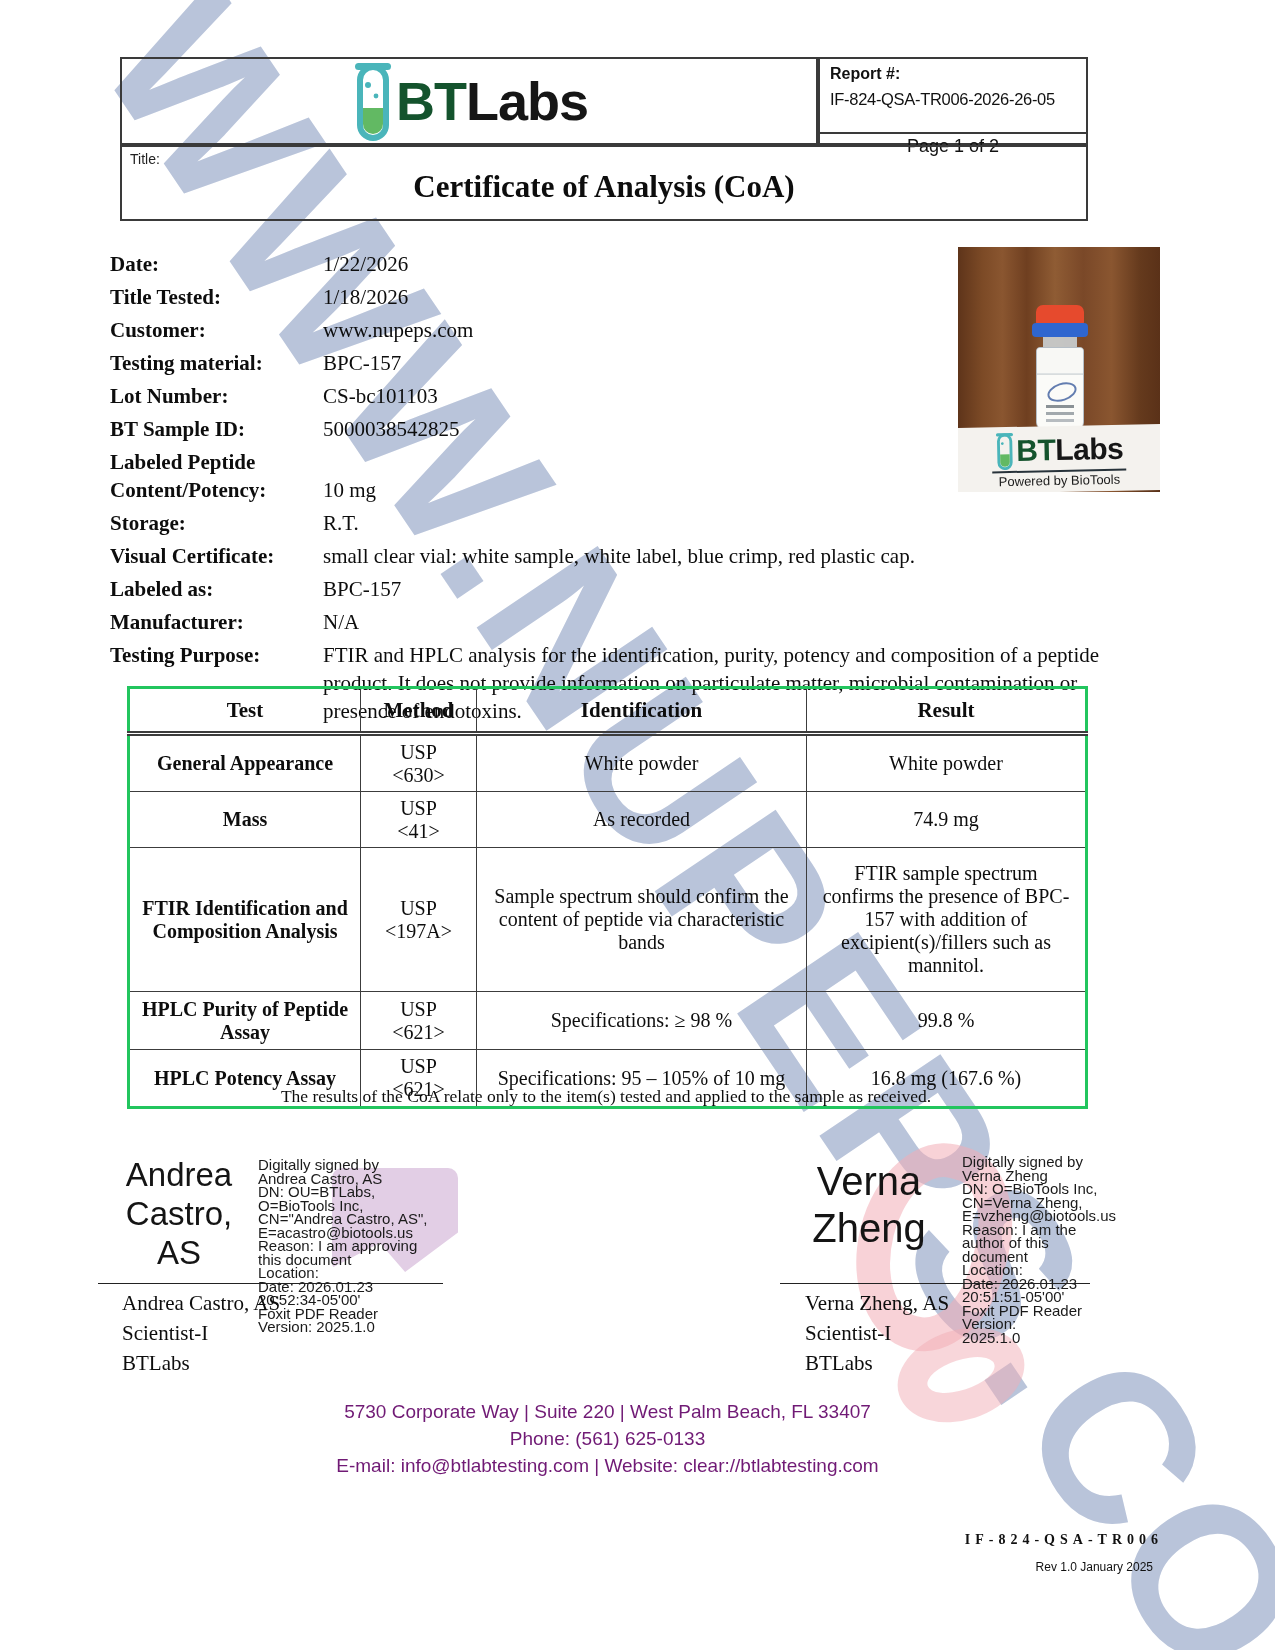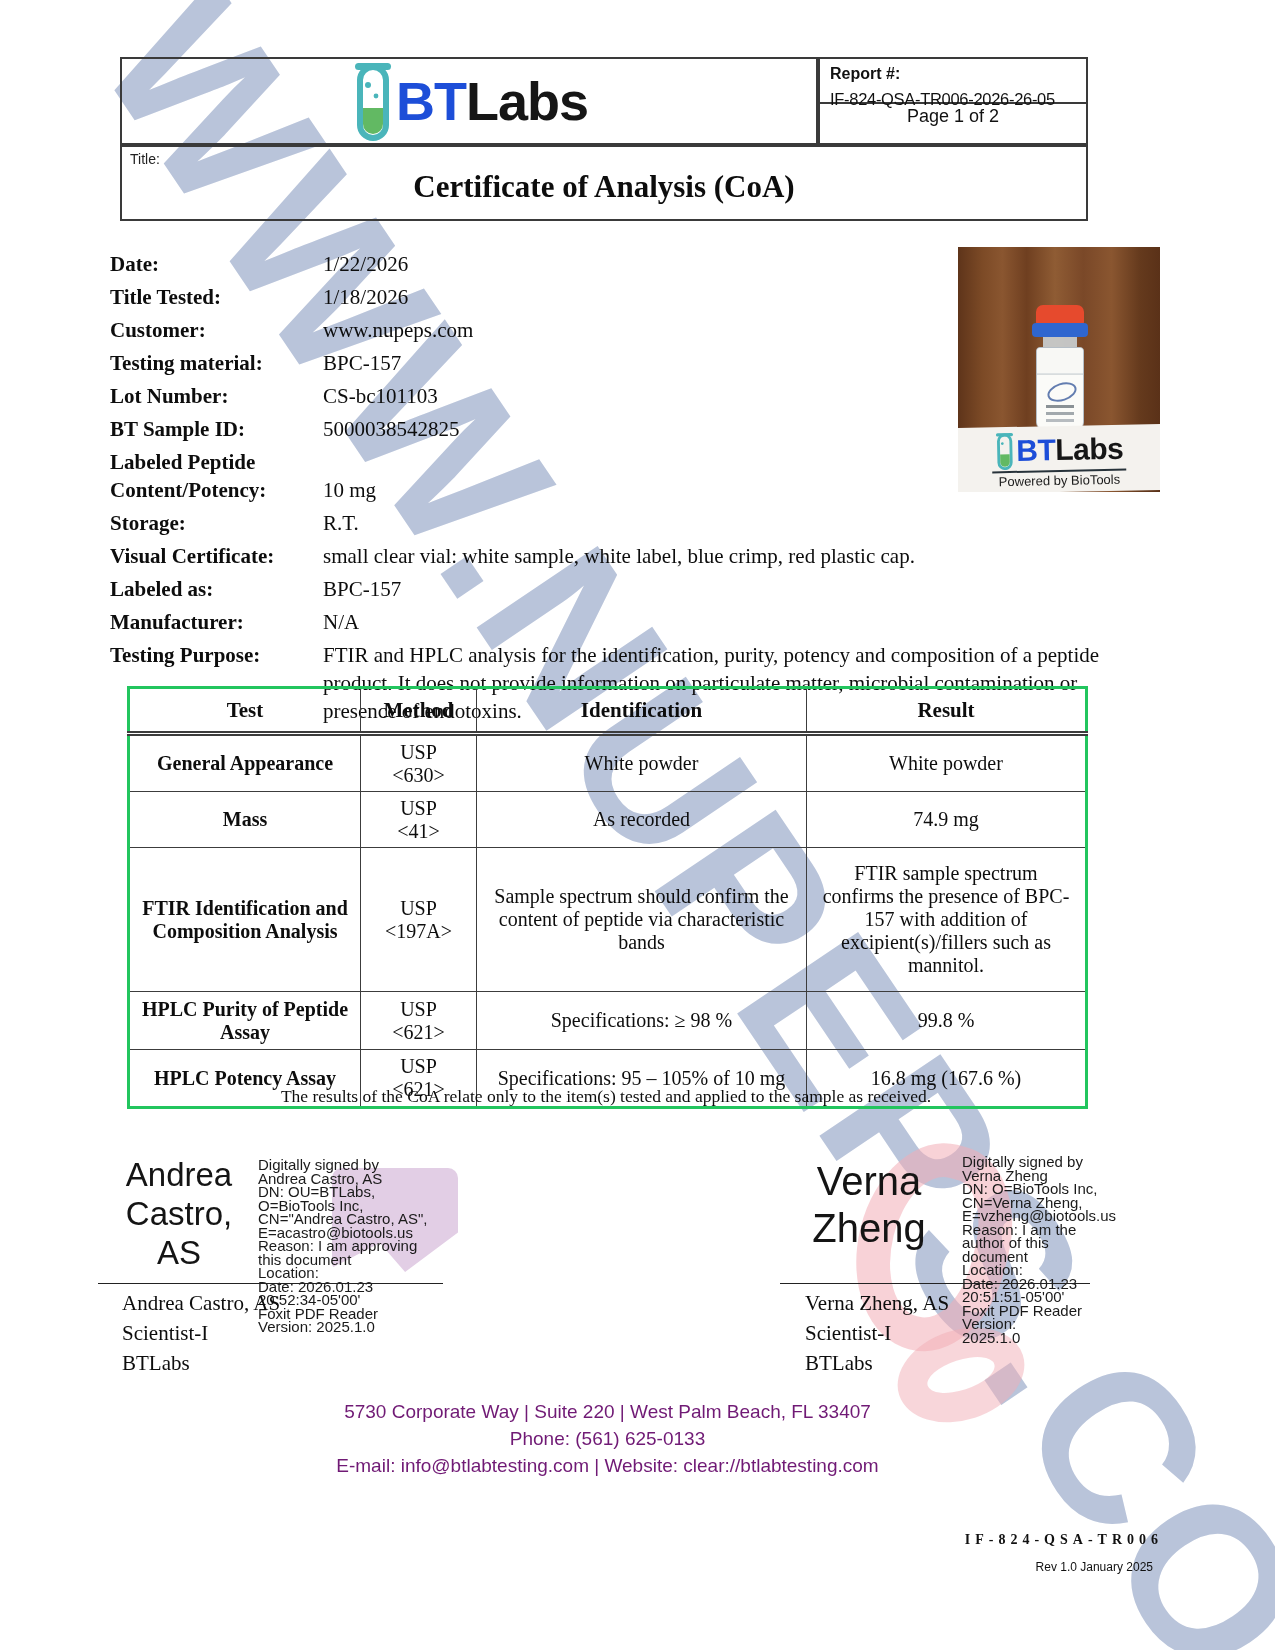--- a/index.html
+++ b/index.html
@@ -22,24 +22,24 @@
     border:30px solid #f2adb6; opacity:.5; border-radius:55%;
     transform:rotate(-18deg); }
 
   .content { position:relative; z-index:1; width:100%; height:100%; }
 
   
   .logo-box { position:absolute; left:120px; top:57px; width:698px; height:88px;
     border:2px solid #3a3a3a; display:flex; align-items:center; justify-content:center; gap:6px; }
   .logo-row { display:flex; align-items:center; }
   .logo-text { font-family:"Liberation Sans", sans-serif; font-weight:bold; font-size:54px; letter-spacing:-1px; }
-  .logo-bt { color:#1d4ed8; } .logo-labs { color:#161616; }
+  .logo-bt { color:#14532d; } .logo-labs { color:#161616; }
   .report-box { position:absolute; left:818px; top:57px; width:270px; height:88px;
     border:2px solid #3a3a3a; font-family:"Liberation Sans", sans-serif; }
-  .report-top { height:43px; padding:6px 10px 1px 10px; }
+  .report-top { height:73px; padding:6px 10px 1px 10px; }
   .report-label { font-weight:bold; font-size:16px; color:#111; }
   .report-number { font-size:16.5px; color:#111; margin-top:7px; letter-spacing:-0.3px; }
   .report-page { height:26px; border-top:2px solid #3a3a3a; text-align:center; font-size:18px; color:#111; padding-top:2px; }
   .title-box { position:absolute; left:120px; top:145px; width:968px; height:76px; border:2px solid #3a3a3a; }
   .title-label { position:absolute; left:8px; top:4px; font-family:"Liberation Sans", sans-serif; font-size:14px; color:#222; }
   .doc-title { text-align:center; margin-top:22px; font-size:31px; font-weight:bold; color:#0d0d0d; }
 
   
   .info { position:absolute; left:110px; top:250px; width:1005px;
     display:grid; grid-template-columns:213px 790px; row-gap:5px; font-size:21px; line-height:28px; color:#0d0d0d; }

